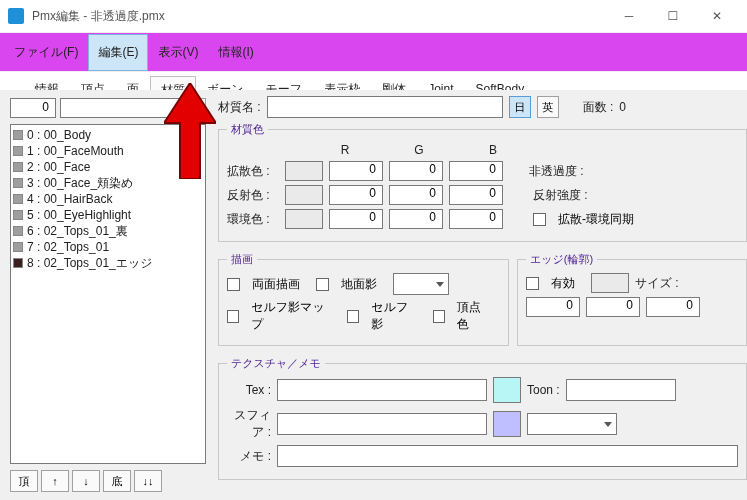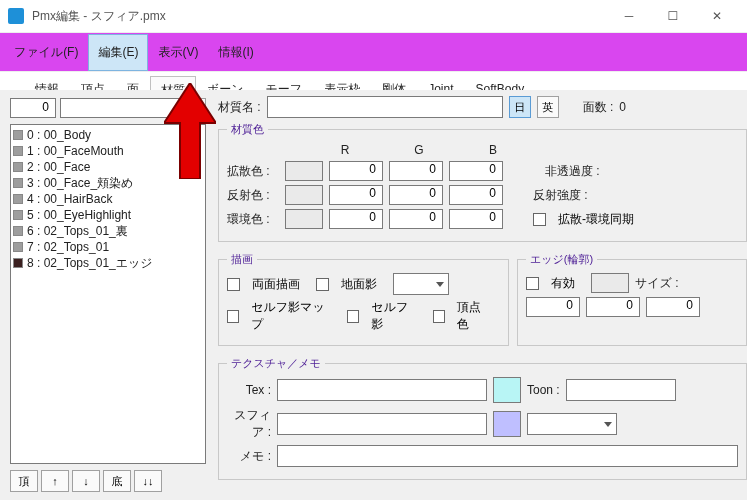--- a/index.html
+++ b/index.html
@@ -48,21 +48,21 @@
   .combo::after{content:"";border-left:4px solid transparent;border-right:4px solid transparent;border-top:5px solid #555;margin-left:6px;}
   .bigswatch{ width:28px;height:26px;border:1px solid #7a7a7a;}
   
   .arrow { position:absolute; left:164px; top:83px; width:52px; height:96px; pointer-events:none; }
 </style>
 </head>
 <body>
 
 <div class="titlebar">
   <div class="icon"></div>
-  <div class="title">Pmx編集 - スフィア.pmx</div>
+  <div class="title">Pmx編集 - 非透過度.pmx</div>
   <div class="winbtn">─</div>
   <div class="winbtn">☐</div>
   <div class="winbtn">✕</div>
 </div>
 
 <div class="menubar">
   <div class="menuitem">ファイル(F)</div>
   <div class="menuitem hover">編集(E)</div>
   <div class="menuitem">表示(V)</div>
   <div class="menuitem">情報(I)</div>
@@ -152,21 +152,21 @@
         <span class="label" style="width:44px;text-align:center">R</span>
         <span class="label" style="width:44px;text-align:center">G</span>
         <span class="label" style="width:44px;text-align:center">B</span>
       </div>
       <div class="row">
         <span class="label" style="width:52px">拡散色 :</span>
         <div class="swatchbtn"></div>
         <div class="colcell">0</div>
         <div class="colcell">0</div>
         <div class="colcell">0</div>
-        <span class="label" style="margin-left:36px">非透過度 :</span>
+        <span class="label" style="margin-left:20px">非透過度 :</span>
       </div>
       <div class="row">
         <span class="label" style="width:52px">反射色 :</span>
         <div class="swatchbtn"></div>
         <div class="colcell">0</div>
         <div class="colcell">0</div>
         <div class="colcell">0</div>
         <span class="label" style="margin-left:24px">反射強度 :</span>
       </div>
       <div class="row">

